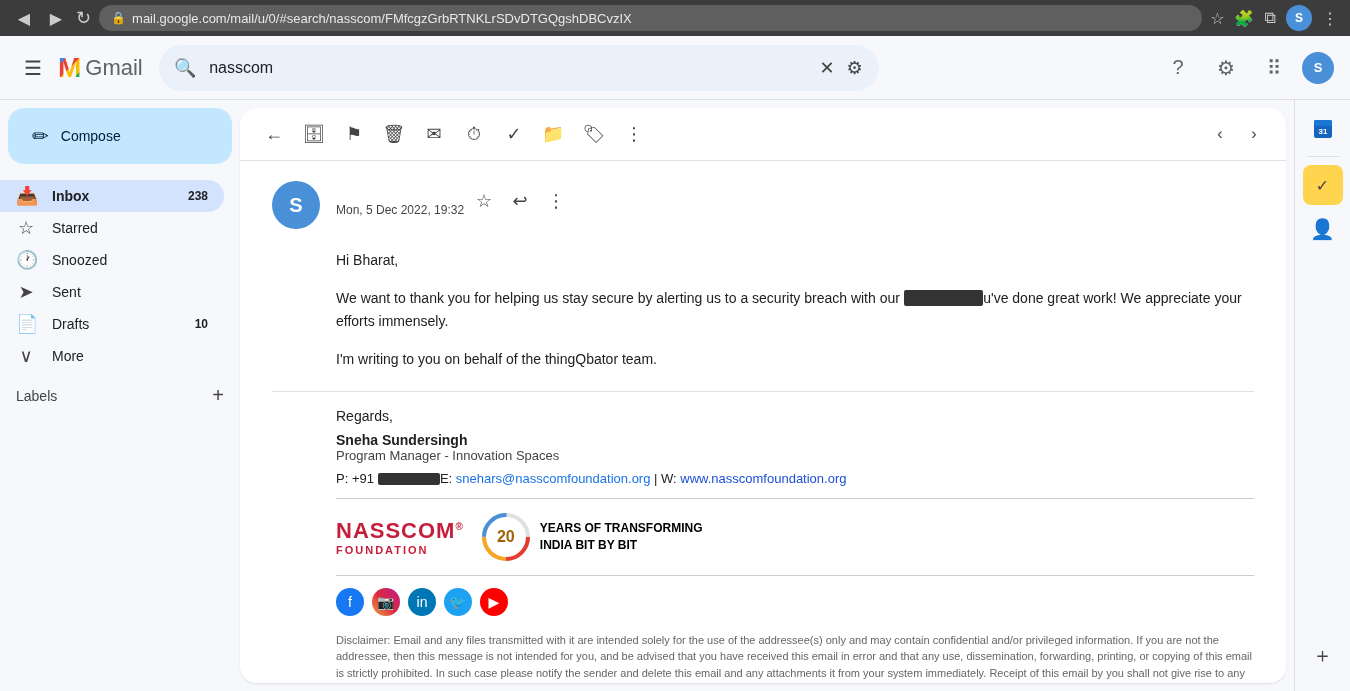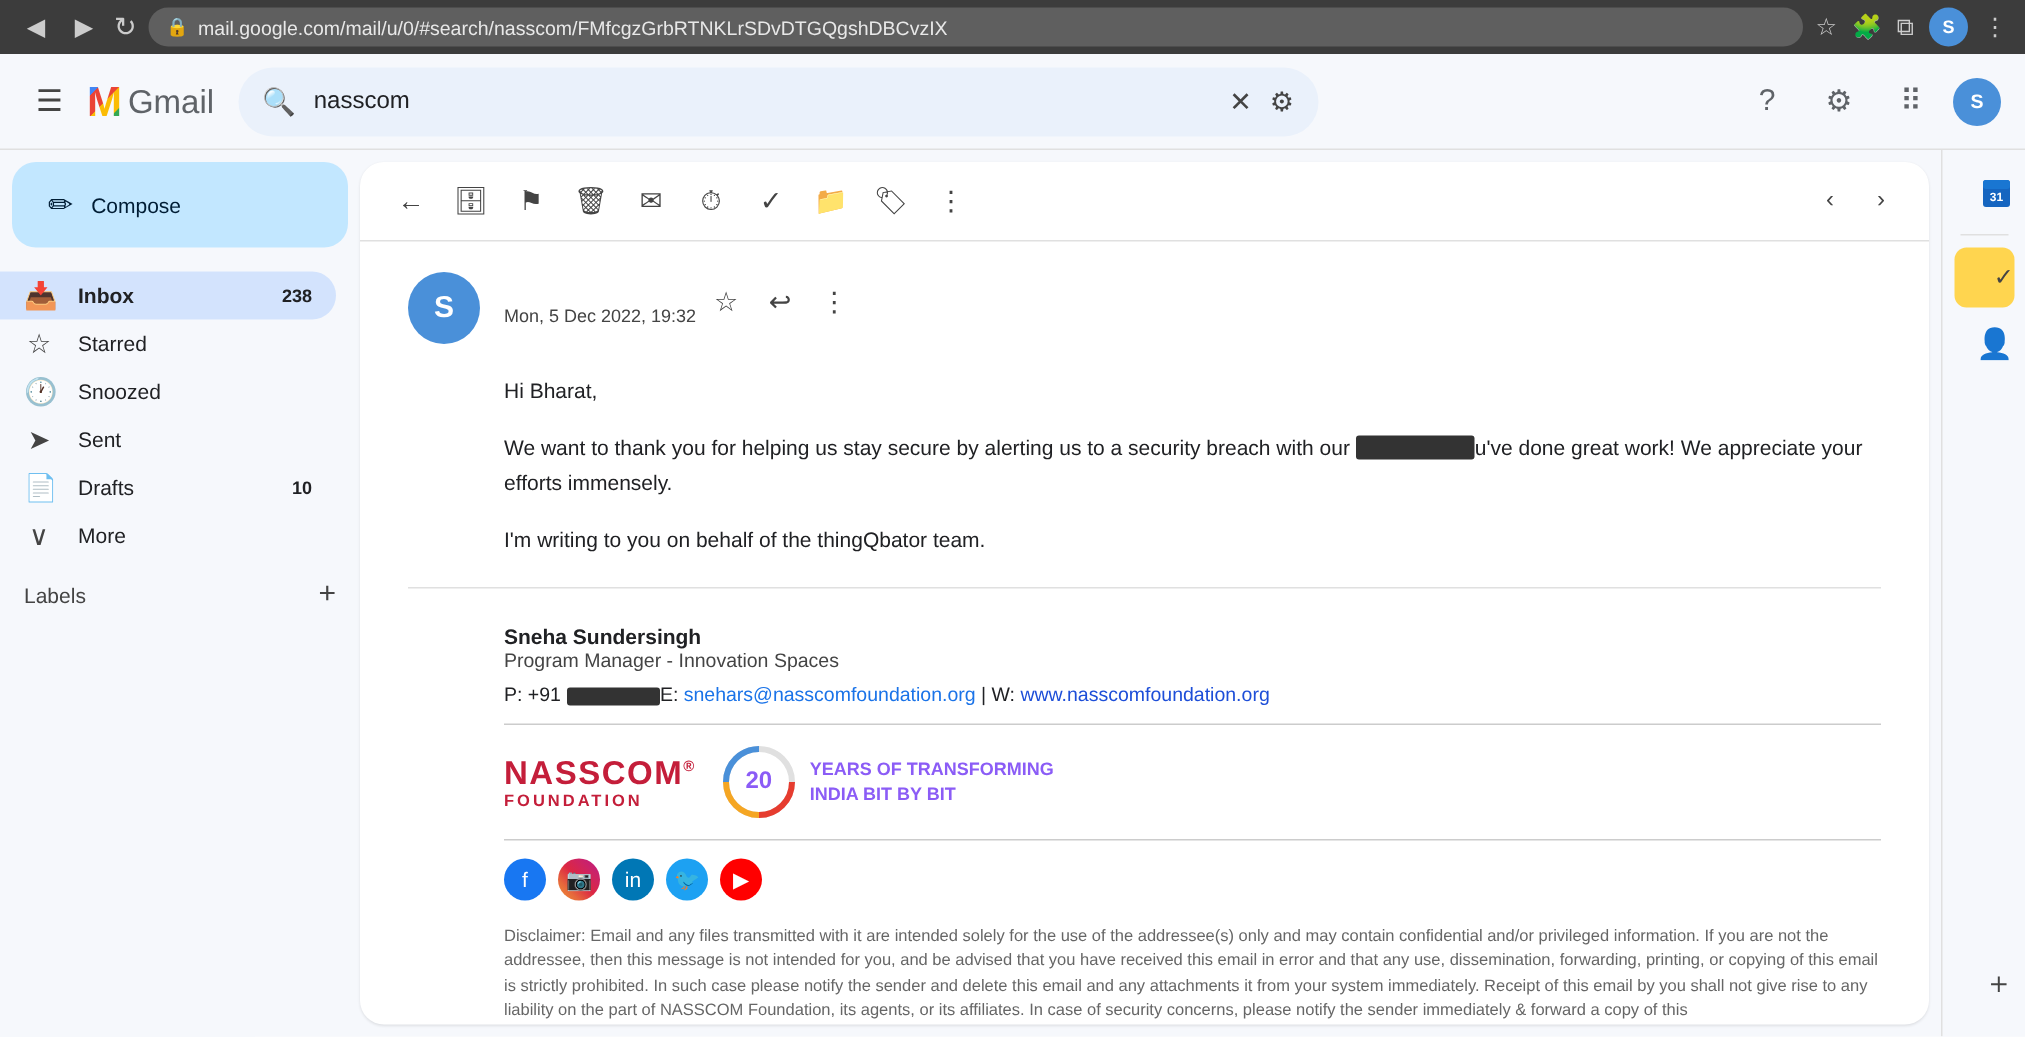--- a/index.html
+++ b/index.html
@@ -327,21 +327,21 @@
       align-items: center;
       padding-top: 8px;
       gap: 4px;
       border-left: 1px solid #e0e0e0;
     }
     .right-panel-btn {
       width: 40px; height: 40px;
       border-radius: 50%;
       background: none; border: none;
       cursor: pointer;
-      display: flex; align-items: center; justify-content: flex-end;
+      display: flex; align-items: center; justify-content: center;
       font-size: 20px; color: #444;
     }
     .right-panel-divider { width: 32px; height: 1px; background: #e0e0e0; margin: 4px 0; }
     .right-panel-add { margin-top: auto; margin-bottom: 16px; }
 
     
     .email-content::-webkit-scrollbar { width: 8px; }
     .email-content::-webkit-scrollbar-thumb { background: #ccc; border-radius: 4px; }
 
     .redacted { background: #333; color: transparent; border-radius: 2px; }
@@ -465,20 +465,21 @@
 
         <div class="email-body">
           <p>Hi Bharat,</p>
           <p>
             <span>We want to thank you for helping us stay secure by alerting us to a security breach with our </span><span class="redacted">████████</span><span>u've done great work! We appreciate your efforts immensely.</span>
           </p>
           <p>I'm writing to you on behalf of the thingQbator team.</p>
         </div>
 
         <div class="signature-block">
+          <p>Regards,</p>
           <p class="sig-name" style="margin-top:8px;">Sneha Sundersingh</p>
           <p class="sig-title">Program Manager - Innovation Spaces</p>
 
           <p class="sig-phone">
             <span>P: +91 </span><span class="redacted" style="font-size:11px;">████████</span><span>E: </span><a href="#" style="color:#1a73e8;">snehars@nasscomfoundation.org</a><span> | W: </span><a href="#" style="color:#1d4ed8;">www.nasscomfoundation.org</a>
           </p>
 
           <div class="sig-logo-area">
             <div class="nasscom-logo">
               <div>
@@ -486,23 +487,23 @@
                 <div style="font-size:11px; font-weight:bold; color:#c41e3a; letter-spacing:2px;">FOUNDATION</div>
               </div>
               <div class="nasscom-years">
                 <div style="position:relative; width:52px; height:52px;">
                   <svg width="52" height="52">
                     <circle cx="26" cy="26" r="22" fill="none" stroke="#e0e0e0" stroke-width="4"></circle>
                     <circle cx="26" cy="26" r="22" fill="none" stroke="#e63c2f" stroke-width="4" stroke-dasharray="34.5 103.67" stroke-dashoffset="0"></circle>
                     <circle cx="26" cy="26" r="22" fill="none" stroke="#f5a623" stroke-width="4" stroke-dasharray="34.5 103.67" stroke-dashoffset="-34.5"></circle>
                     <circle cx="26" cy="26" r="22" fill="none" stroke="#4a90d9" stroke-width="4" stroke-dasharray="34.5 103.67" stroke-dashoffset="-69"></circle>
                   </svg>
-                  <div style="position:absolute; top:50%; left:50%; transform:translate(-50%,-50%); font-size:16px; font-weight:bold; color:#8b5cf6;">20</div>
+                  <div style="position:absolute; top:50%; left:50%; transform:translate(-50%,-50%); font-size:16px; font-weight:bold; color:#a16207;">20</div>
                 </div>
-                <div style="font-size:12px; font-weight:bold; color:#8b5cf6; line-height:1.4; white-space:pre-line;">YEARS OF TRANSFORMING
+                <div style="font-size:12px; font-weight:bold; color:#000000; line-height:1.4; white-space:pre-line;">YEARS OF TRANSFORMING
 INDIA BIT BY BIT</div>
               </div>
             </div>
           </div>
 
           <div class="social-icons">
             <div class="social-icon social-fb">f</div>
             <div class="social-icon social-ig">📷</div>
             <div class="social-icon social-li">in</div>
             <div class="social-icon social-tw">🐦</div>

